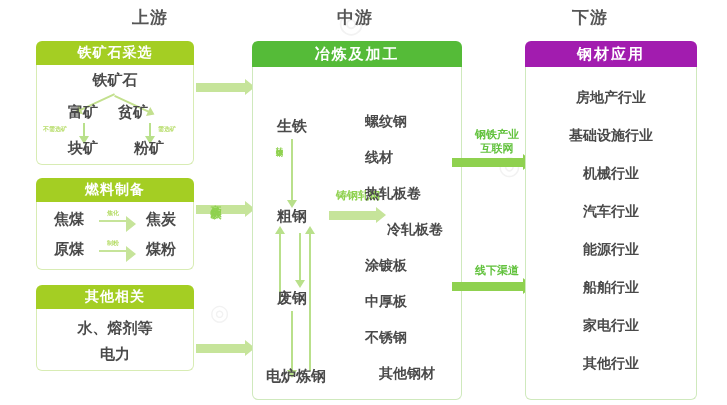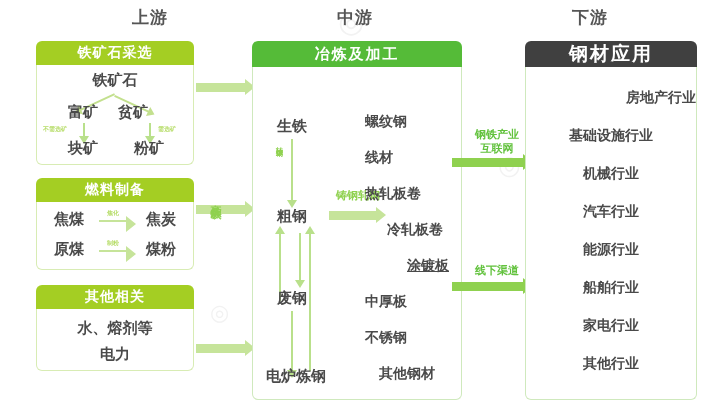--- a/index.html
+++ b/index.html
@@ -39,21 +39,21 @@
 
   
   .up .panel-title{background:#a4ce23;font-size:14px;letter-spacing:1px;}
   .up .panel-body{border-color:#d8ecb4;padding-left:38px;}
 
   
   .mid .panel-title{background:#55bb38;font-size:15px;letter-spacing:2px;}
   .mid .panel-body{border-color:#cfe9bd;}
 
   
-  .down .panel-title{background:#404040;font-size:19px;letter-spacing:2px;}
+  .down .panel-title{background:#a21caf;font-size:15px;letter-spacing:2px;}
   .down .panel-body{border-color:#cfe9bd;}
 
   .node{
     position:absolute;font-size:15px;font-weight:bold;color:#4a4a4a;
     text-align:center;white-space:nowrap;
   }
   .node.small{font-size:14px;}
 
   .tiny{
     position:absolute;font-size:6px;color:#b7dd6a;font-weight:bold;
@@ -187,40 +187,40 @@
       <div class="v-arrow up" style="left:56px;top:166px;height:138px;"></div>
       <div class="node" style="left:0px;top:300px;width:86px;">电炉炼钢</div>
 
       <div class="conn-label" style="left:72px;top:122px;width:66px;color:#8fd14f;">铸钢轧钢</div>
       <div class="h-arrow" style="left:76px;top:144px;width:48px;"></div>
 
       <div class="node small" style="left:112px;top:46px;width:84px;text-align:left;">螺纹钢</div>
       <div class="node small" style="left:112px;top:82px;width:84px;text-align:left;">线材</div>
       <div class="node small" style="left:112px;top:118px;width:84px;text-align:left;">热轧板卷</div>
       <div class="node small" style="left:112px;top:154px;width:84px;text-align:left;margin-left:22px;">冷轧板卷</div>
-      <div class="node small" style="left:112px;top:190px;width:84px;text-align:right;text-decoration:underline;">涂镀板</div>
+      <div class="node small" style="left:112px;top:190px;width:84px;text-align:left;">涂镀板</div>
       <div class="node small" style="left:112px;top:226px;width:84px;text-align:left;">中厚板</div>
       <div class="node small" style="left:112px;top:262px;width:84px;text-align:left;">不锈钢</div>
       <div class="node small" style="left:112px;top:298px;width:84px;text-align:center;">其他钢材</div>
     </div>
   </div>
 
   <div class="conn-label" style="left:452px;top:128px;width:90px;">
     <div>钢铁产业</div>
     <div>互联网</div>
   </div>
   <div class="h-arrow dark" style="left:452px;top:158px;width:72px;"></div>
 
   <div class="conn-label" style="left:452px;top:264px;width:90px;">线下渠道</div>
   <div class="h-arrow dark" style="left:452px;top:282px;width:72px;"></div>
 
   <div class="panel down" style="left:525px;top:41px;width:172px;">
     <div class="panel-title" style="height:26px;">钢材应用</div>
     <div class="panel-body" style="height:333px;">
-      <div class="node small" style="left:0;right:0;top:22px;text-align:right;">房地产行业</div>
+      <div class="node small" style="left:0;right:0;top:22px;">房地产行业</div>
       <div class="node small" style="left:0;right:0;top:60px;">基础设施行业</div>
       <div class="node small" style="left:0;right:0;top:98px;">机械行业</div>
       <div class="node small" style="left:0;right:0;top:136px;">汽车行业</div>
       <div class="node small" style="left:0;right:0;top:174px;">能源行业</div>
       <div class="node small" style="left:0;right:0;top:212px;">船舶行业</div>
       <div class="node small" style="left:0;right:0;top:250px;">家电行业</div>
       <div class="node small" style="left:0;right:0;top:288px;">其他行业</div>
     </div>
   </div>
 

